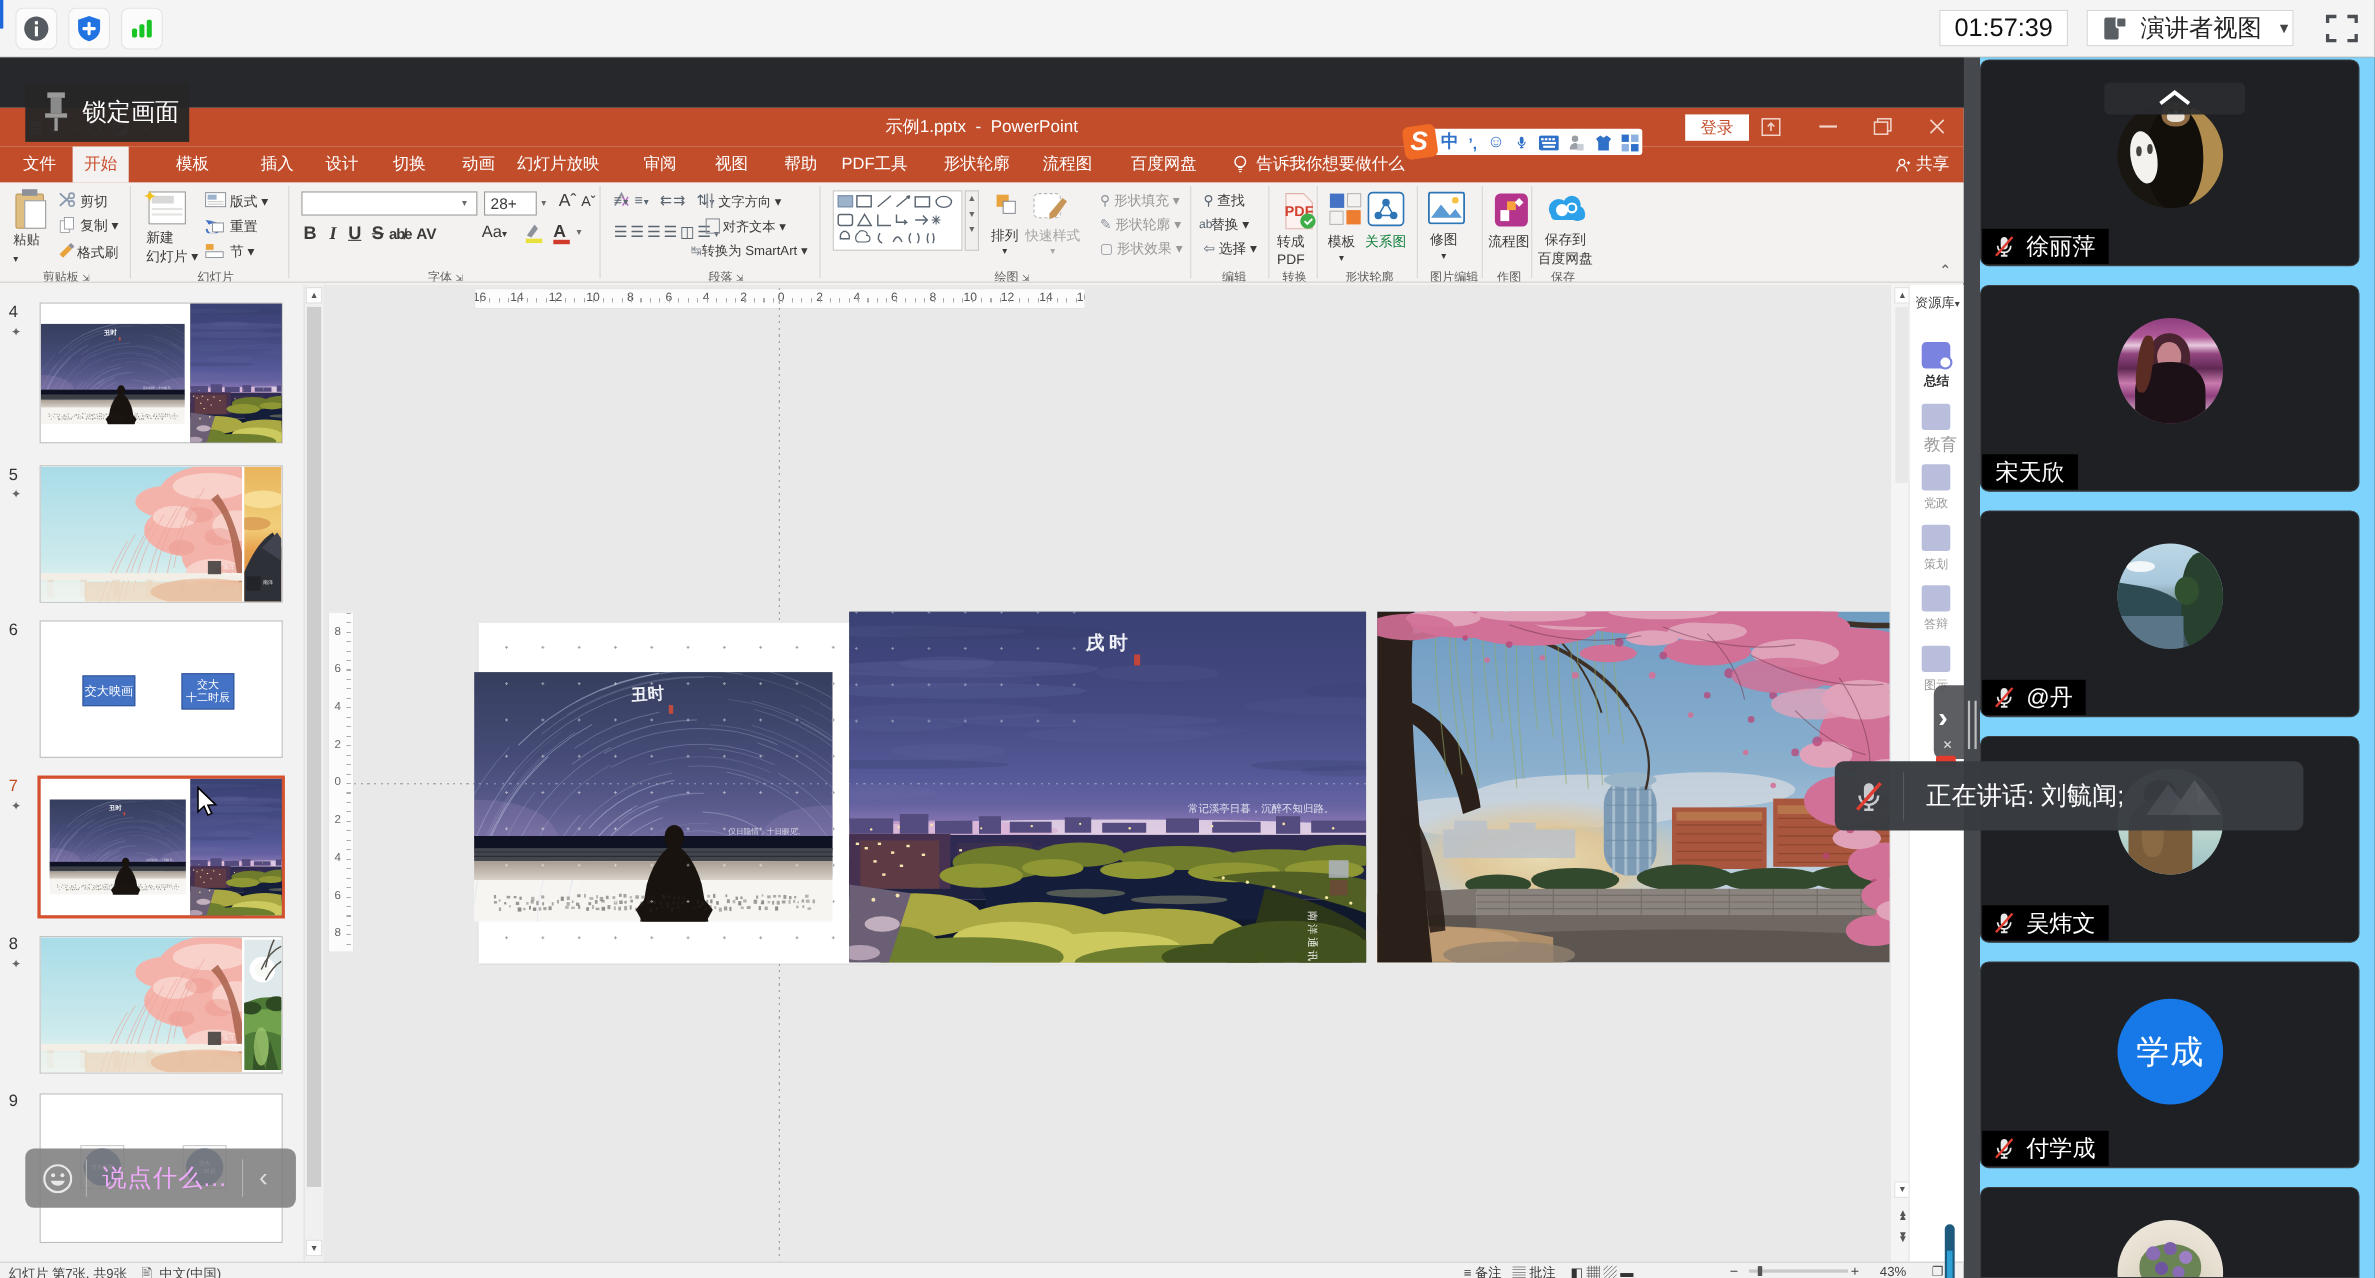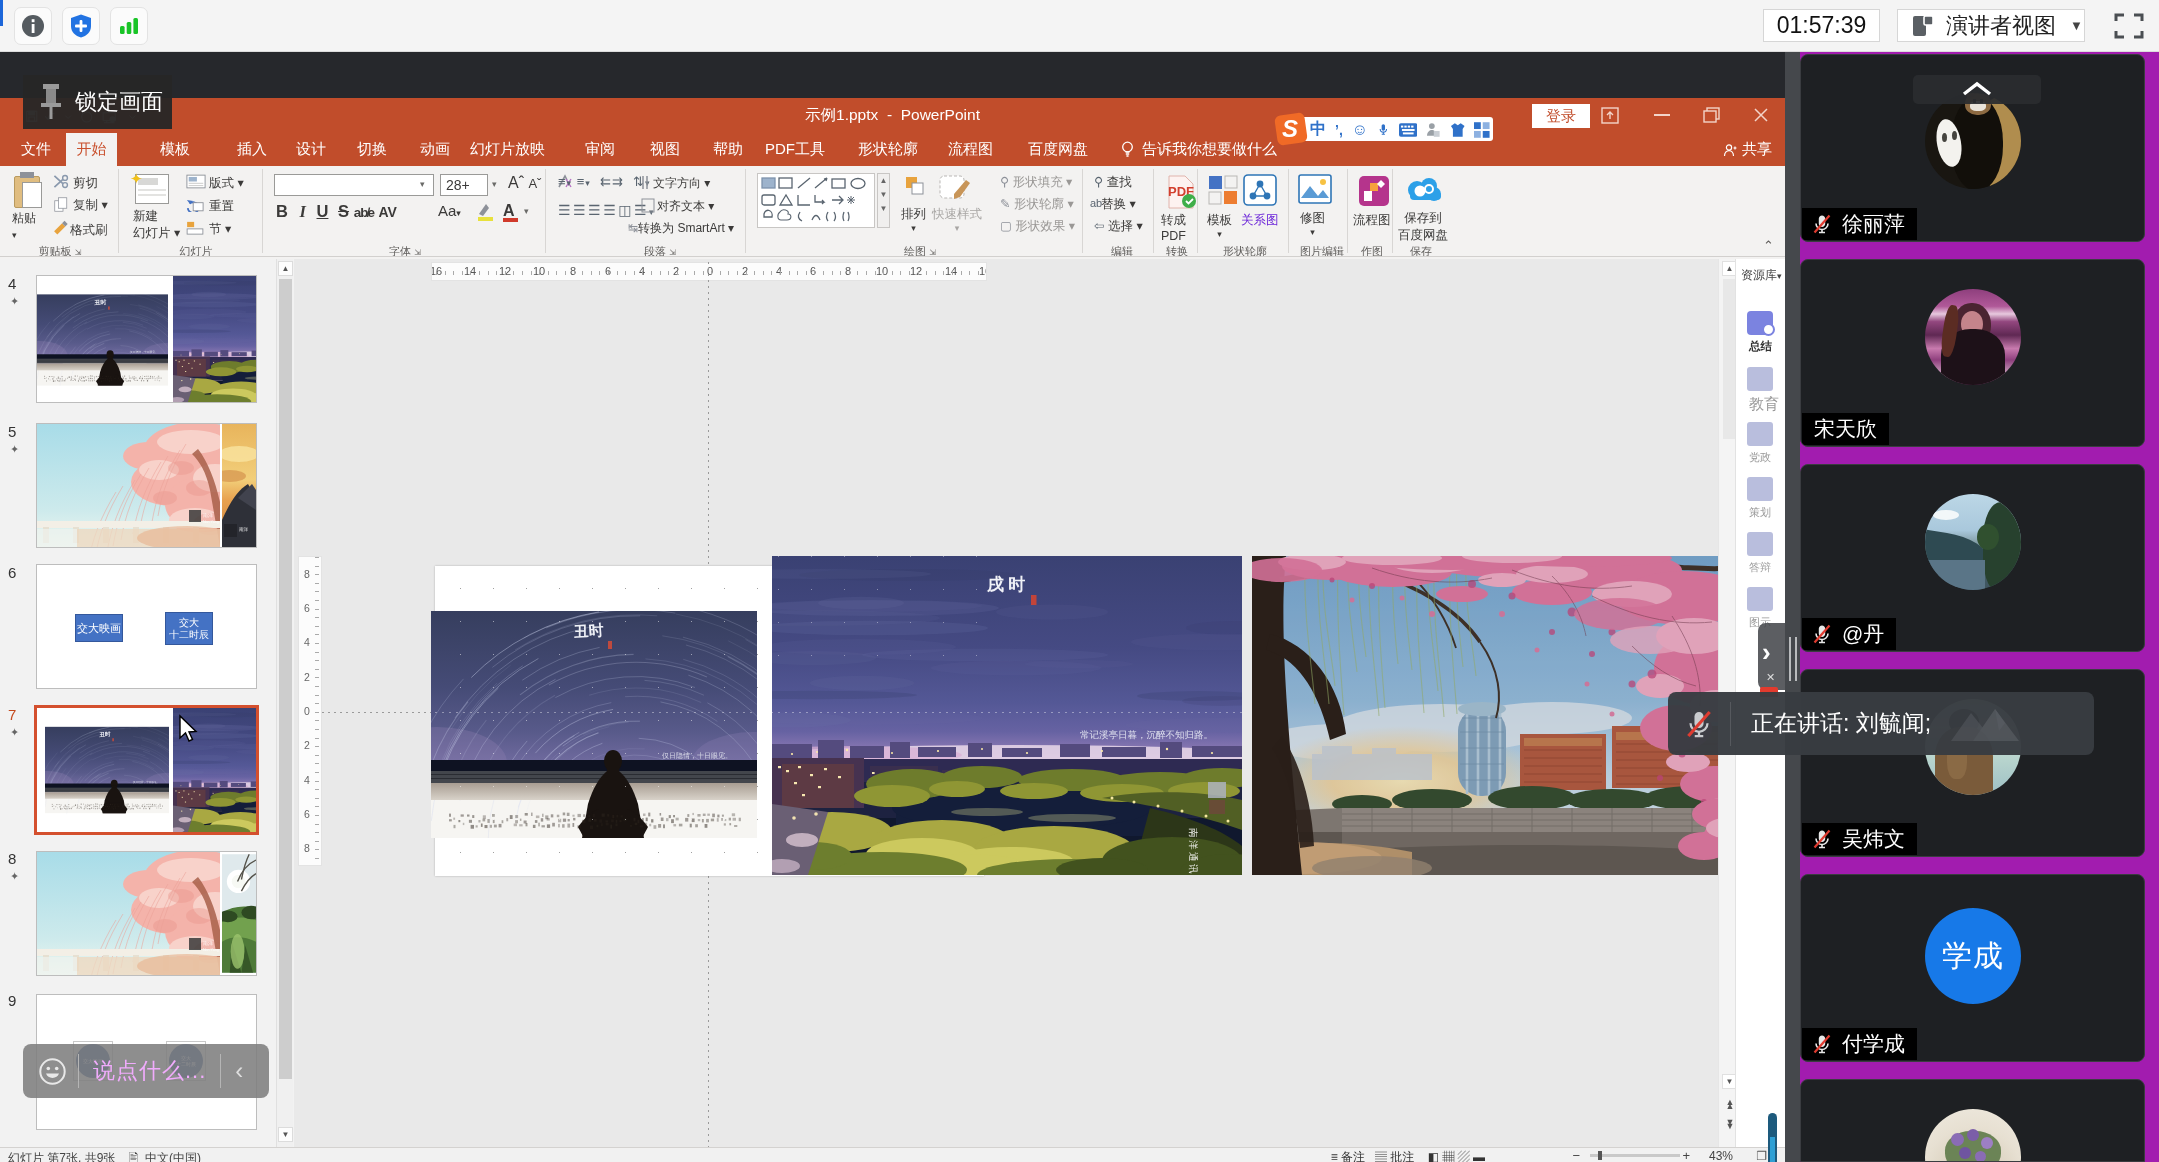--- a/index.html
+++ b/index.html
@@ -10,21 +10,21 @@
 .tbtn{position:absolute;top:7px;width:38px;height:38px;background:#fbfbfb;border:1px solid #e3e3e3;border-radius:7px;display:flex;align-items:center;justify-content:center}
 #timerbox{position:absolute;right:279px;top:9px;width:117px;height:33px;background:#fff;border:1px solid #d6d6d6;display:flex;align-items:center;justify-content:center;font-size:23px;color:#111}
 #viewbtn{position:absolute;right:74px;top:9px;width:188px;height:33px;background:#fff;border:1px solid #d6d6d6;display:flex;align-items:center;font-size:22px;color:#222}
 #fsbtn{position:absolute;right:14px;top:11px;width:32px;height:30px}
 #bluecorner{left:0;top:0;width:3px;height:26px;background:#1c66d9}
 
 #share{left:0;top:52px;width:1785px;height:1110px;background:#26282c}
 #splitter{left:1785px;top:52px;width:15px;height:1110px;background:#45484c}
 #grip{left:1789px;top:637px;width:8px;height:44px;border-left:2px solid #b9bbbd;border-right:2px solid #b9bbbd}
 
-#panel{left:1800px;top:52px;width:359px;height:1110px;background:#a21caf}
+#panel{left:1800px;top:52px;width:359px;height:1110px;background:#7dd3fc}
 .tile{position:absolute;left:0;width:345px;height:188px;background:#1e2023;border:1px solid #3a3c40;border-radius:8px;overflow:hidden}
 .avatar{position:absolute;left:124px;width:96px;height:96px;border-radius:50%;overflow:hidden}
 .badge{position:absolute;left:1px;bottom:1px;height:32px;background:#000;color:#fff;display:flex;align-items:center;font-size:21px;padding:0 12px 0 8px;gap:8px}
 .micoff{width:24px;height:24px}
 
 #toast{left:1668px;top:692px;width:426px;height:63px;background:rgba(56,60,65,.97);border-radius:8px;display:flex;align-items:center;color:#fff;font-size:23px}
 
 #ppt{left:0;top:98px;width:1785px;height:1064px;background:#f3f2f1}
 #titlebar{left:0;top:0;width:1785px;height:35px;background:#c14d2b;color:#fff}
 #tabrow{left:0;top:35px;width:1785px;height:33px;background:#c14d2b}
@@ -381,21 +381,21 @@
             <rect x="17" y="17" width="13" height="13" fill="#ed7d31"></rect>
           </svg></div>
     <div class="ric" style="left:1207px;top:46px;font-size:12.5px;color:#3b3a39">模板<br><center style="font-size:9px">▾</center></div>
     <div class="ric" style="left:1243px;top:8px"><svg width="34" height="32" viewBox="0 0 34 32">
             <rect x="1" y="1" width="32" height="30" rx="4" fill="#fff" stroke="#2e75b6" stroke-width="1.6"></rect>
             <circle cx="17" cy="10" r="3.4" fill="#2e75b6"></circle>
             <circle cx="10" cy="22" r="3.4" fill="#2e75b6"></circle>
             <circle cx="24" cy="22" r="3.4" fill="#2e75b6"></circle>
             <path d="M17 10 L10 22 M17 10 L24 22 M10 22 H24" stroke="#2e75b6" stroke-width="1.4"></path>
           </svg></div>
-    <div class="ric" style="left:1241px;top:46px;font-size:12.5px;color:#6d28d9">关系图</div>
+    <div class="ric" style="left:1241px;top:46px;font-size:12.5px;color:#15803d">关系图</div>
     <div class="glabel" style="left:1245px">形状轮廓</div>
     <div class="gsep" style="left:1288px"></div>
 
     <div class="ric" style="left:1298px;top:8px"><svg width="34" height="30" viewBox="0 0 34 30">
             <rect x="1" y="1" width="32" height="28" rx="2" fill="#fff" stroke="#2e75b6" stroke-width="1.6"></rect>
             <circle cx="25" cy="8" r="3" fill="#f7c242"></circle>
             <path d="M3 24 L12 12 L20 22 L25 16 L31 24 Z" fill="#5a9bd5"></path>
           </svg></div>
     <div class="ric" style="left:1300px;top:44px;font-size:12.5px;color:#3b3a39">修图<br><center style="font-size:9px">▾</center></div>
     <div class="glabel" style="left:1322px">图片编辑</div>

